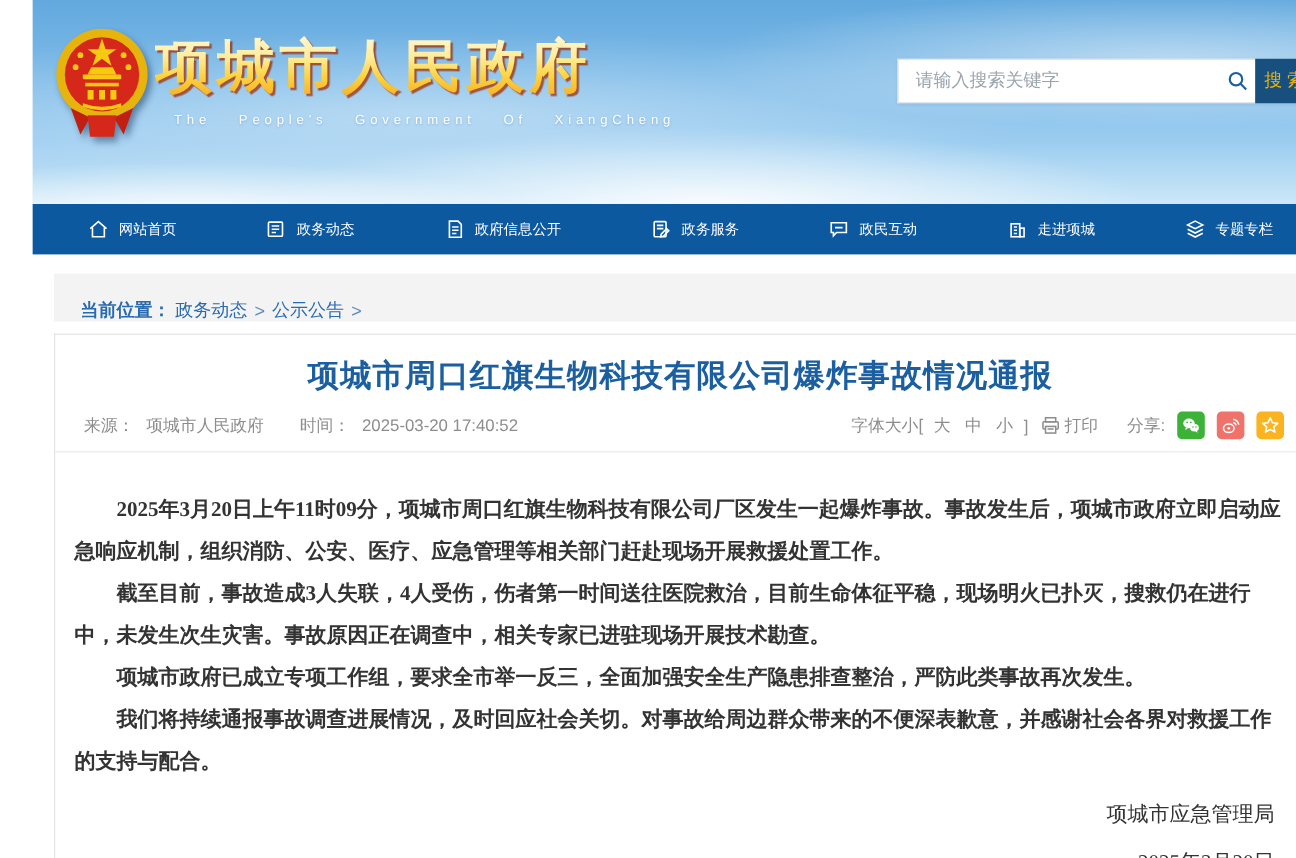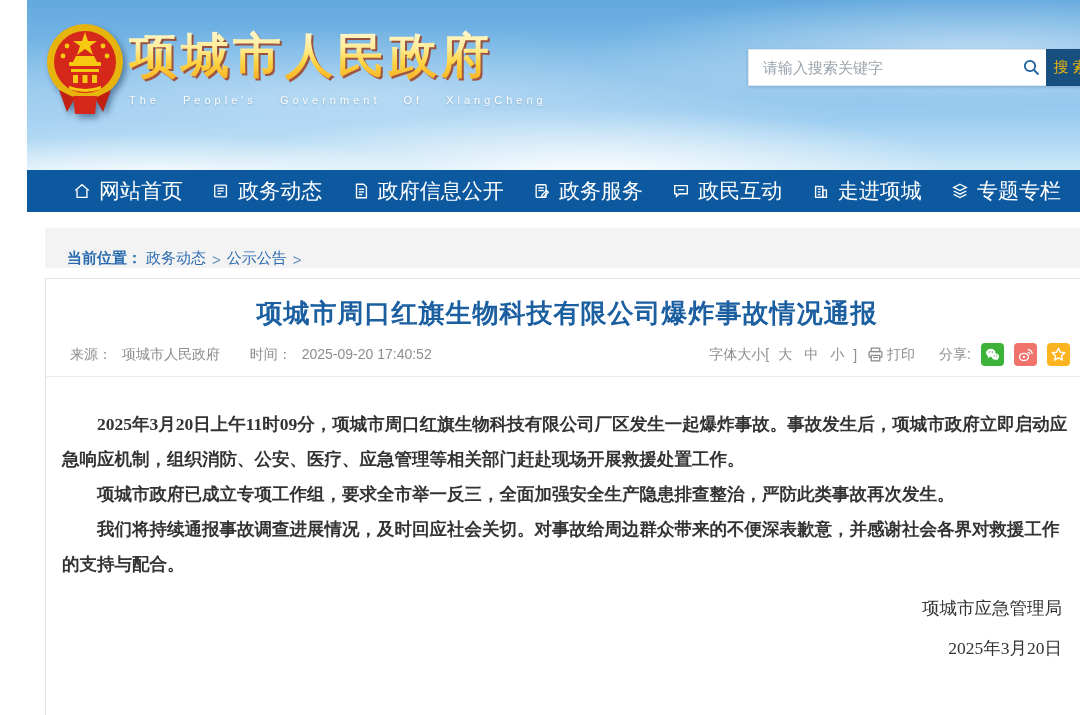--- a/index.html
+++ b/index.html
@@ -23,40 +23,40 @@
     filter:drop-shadow(3px 4px 3px rgba(0,30,70,.45)); }
   .site-title {
     position:absolute; left:102px; top:24px;
     font-size:48px; font-weight:900; letter-spacing:4px;
     background:linear-gradient(180deg,#fffbe2 0%, #ffec96 38%, #ffd23e 62%, #f2a41d 100%);
     -webkit-background-clip:text; background-clip:text; color:transparent;
     filter:drop-shadow(2px 2px 0 rgba(160,45,8,.75));
     font-family:"Liberation Serif", serif; white-space:nowrap;
   }
   .site-subtitle {
-    position:absolute; left:102px; top:94px; color:#fdfdfd;
+    position:absolute; left:118px; top:94px; color:#fdfdfd;
     font-size:11px; letter-spacing:4px; word-spacing:16px; white-space:nowrap;
     text-shadow:0 1px 2px rgba(80,120,160,.4);
   }
   .search-wrap { position:absolute; top:49px; right:12px; display:flex; height:37px;
     box-shadow:0 1px 3px rgba(40,80,120,.25); }
   .search-box { display:flex; align-items:center; background:#fff; width:298px; height:37px;
     border:1px solid #dfe6ec; border-right:none; }
   .search-input { flex:1; border:none; outline:none; font-size:15px; color:#444;
     padding:0 8px 0 14px; font-family:"Liberation Sans", sans-serif; background:transparent; }
   .search-input::placeholder { color:#9aa4ad; }
   .search-glass { width:30px; display:flex; align-items:center; justify-content:center; cursor:pointer; }
   .search-btn { width:49px; height:37px; border:none; background:#17507f; color:#eab308;
     font-size:15px; letter-spacing:4px; cursor:pointer; font-family:"Liberation Sans", sans-serif;
     display:flex; align-items:center; justify-content:center; padding-left:4px; }
 
   
   .main-nav { width:1080px; height:42px; background:#0d59a0; display:flex;
     align-items:center; justify-content:space-between; padding:0 46px; }
-  .nav-item { display:flex; align-items:center; gap:8px; color:#fff; font-size:21px;
+  .nav-item { display:flex; align-items:center; gap:8px; color:#fff; font-size:12px;
     cursor:pointer; white-space:nowrap; }
   .nav-item .nicon { display:flex; align-items:center; }
 
   
   .breadcrumb-bar { margin:16px 18px 10px 18px; height:40px; background:#f3f3f3;
     display:flex; align-items:flex-end; padding-left:22px; font-size:15px; color:#2a6bb0; }
   .breadcrumb-bar .crumb-label { font-weight:700; color:#2a6bb0; }
   .breadcrumb-bar a.crumb-link { color:#2a6bb0; text-decoration:none; cursor:pointer; margin:0 4px; }
   .breadcrumb-bar .crumb-sep { color:#5d8cbb; margin:0 2px; }
 
@@ -214,21 +214,21 @@
   </div>
 
   <div class="content-box">
     <h1 class="article-title">项城市周口红旗生物科技有限公司爆炸事故情况通报</h1>
 
     <div class="meta-row">
       <div class="meta-left">
         <span>来源：</span>
         <span class="meta-gap">项城市人民政府</span>
         <span>时间：</span>
-        <span>2025-09-20 17:40:52</span>
+        <span>2025-03-20 17:40:52</span>
       </div>
       <div class="meta-right">
         <span>字体大小[</span>
         <span class="fontsize-opt">大</span>
         <span class="fontsize-opt">中</span>
         <span class="fontsize-opt">小</span>
         <span>]</span>
         <span class="print-btn">
           <svg width="17" height="17" viewBox="0 0 20 20" fill="none" stroke="#8d8d8d" stroke-width="1.5">
             <rect x="5" y="2.5" width="10" height="4"></rect>
@@ -262,20 +262,21 @@
         <span class="share-icon share-qzone">
           <svg width="17" height="17" viewBox="0 0 20 20" fill="none" stroke="#fff" stroke-width="1.6" stroke-linejoin="round">
             <path d="M10 2.6 L12.2 7.4 L17.4 8 L13.5 11.5 L14.6 16.6 L10 14 L5.4 16.6 L6.5 11.5 L2.6 8 L7.8 7.4 Z"></path>
           </svg>
         </span>
       </div>
     </div>
 
     <div class="article-body">
       <p>2025年3月20日上午11时09分，项城市周口红旗生物科技有限公司厂区发生一起爆炸事故。事故发生后，项城市政府立即启动应急响应机制，组织消防、公安、医疗、应急管理等相关部门赶赴现场开展救援处置工作。</p>
+      <p>截至目前，事故造成3人失联，4人受伤，伤者第一时间送往医院救治，目前生命体征平稳，现场明火已扑灭，搜救仍在进行中，未发生次生灾害。事故原因正在调查中，相关专家已进驻现场开展技术勘查。</p>
       <p>项城市政府已成立专项工作组，要求全市举一反三，全面加强安全生产隐患排查整治，严防此类事故再次发生。</p>
       <p>我们将持续通报事故调查进展情况，及时回应社会关切。对事故给周边群众带来的不便深表歉意，并感谢社会各界对救援工作的支持与配合。</p>
     </div>
 
     <div class="signature">
       <div>项城市应急管理局</div>
       <div>2025年3月20日</div>
     </div>
   </div>
 

